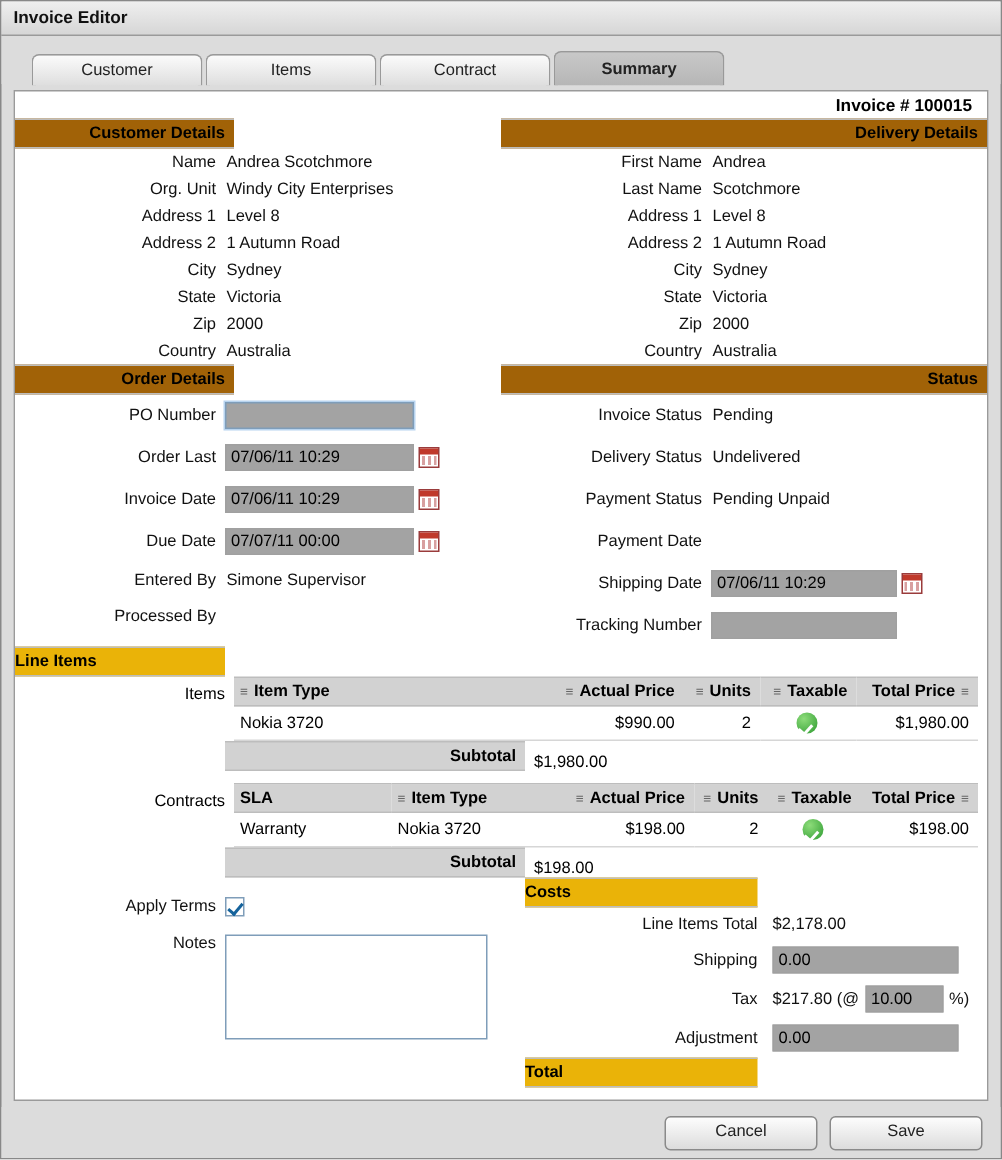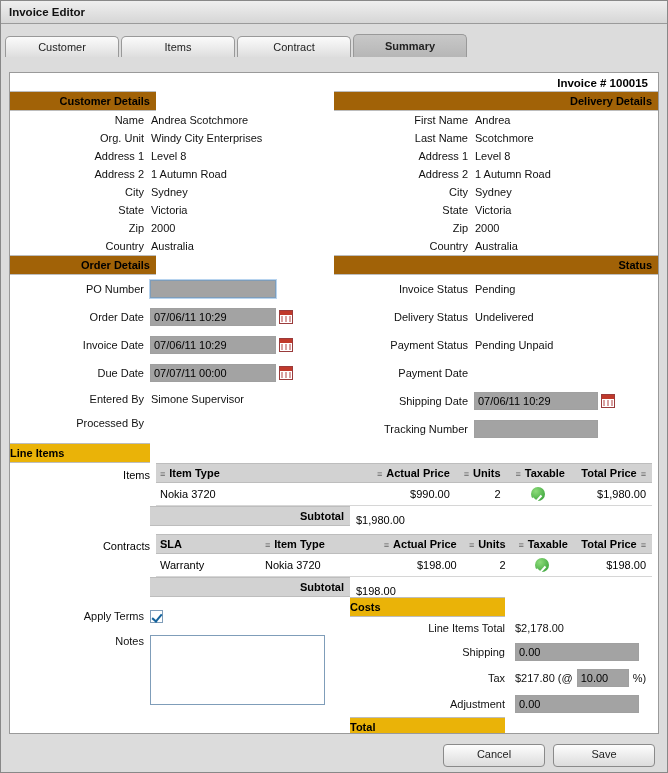--- a/index.html
+++ b/index.html
@@ -30,21 +30,21 @@
     border-bottom: 1px solid #9a9a9a;
     display: flex;
     align-items: center;
     padding-left: 8px;
     font-weight: bold;
     font-size: 11.5px;
     color: #111;
   }
   .tabbar {
     height: 28px;
-    padding: 4px 8px 0 4px;
+    padding: 4px 8px 0 20px;
     display: flex;
     align-items: flex-end;
     gap: 2px;
     background: #dcdcdc;
   }
   .tab {
     width: 112px;
     height: 20px;
     line-height: 20px;
     text-align: center;
@@ -58,21 +58,21 @@
     top: 1px;
   }
   .tab.active {
     background: linear-gradient(to bottom, #c8c8c8, #b6b6b6);
     font-weight: bold;
     height: 22px;
     line-height: 22px;
   }
   .panel {
     flex: 1;
-    margin: 16px 8px 4px 8px;
+    margin: 4px 8px 4px 8px;
     background: #ffffff;
     border: 1px solid #9a9a9a;
     position: relative;
     overflow: hidden;
   }
   .invoice-no {
     text-align: right;
     font-weight: bold;
     font-size: 11.5px;
     padding: 4px 10px 2px 0;
@@ -382,21 +382,21 @@
     <div class="cols">
       <div class="col">
         <div class="section-head left-label">Order Details</div>
 
         <div class="row" style="height:28px">
           <div class="lbl">PO Number</div>
           <input class="txt focused" style="width: 126px;" value="">
         </div>
 
         <div class="row" style="height:28px">
-          <div class="lbl">Order Date</div>
+          <div class="lbl">Order Last</div>
           <input class="txt plain" style="width: 126px;" value="07/06/11 10:29">
           <span class="cal"></span>
         </div>
 
         <div class="row" style="height:28px">
           <div class="lbl">Invoice Date</div>
           <input class="txt plain" style="width: 126px;" value="07/06/11 10:29">
           <span class="cal"></span>
         </div>
 

